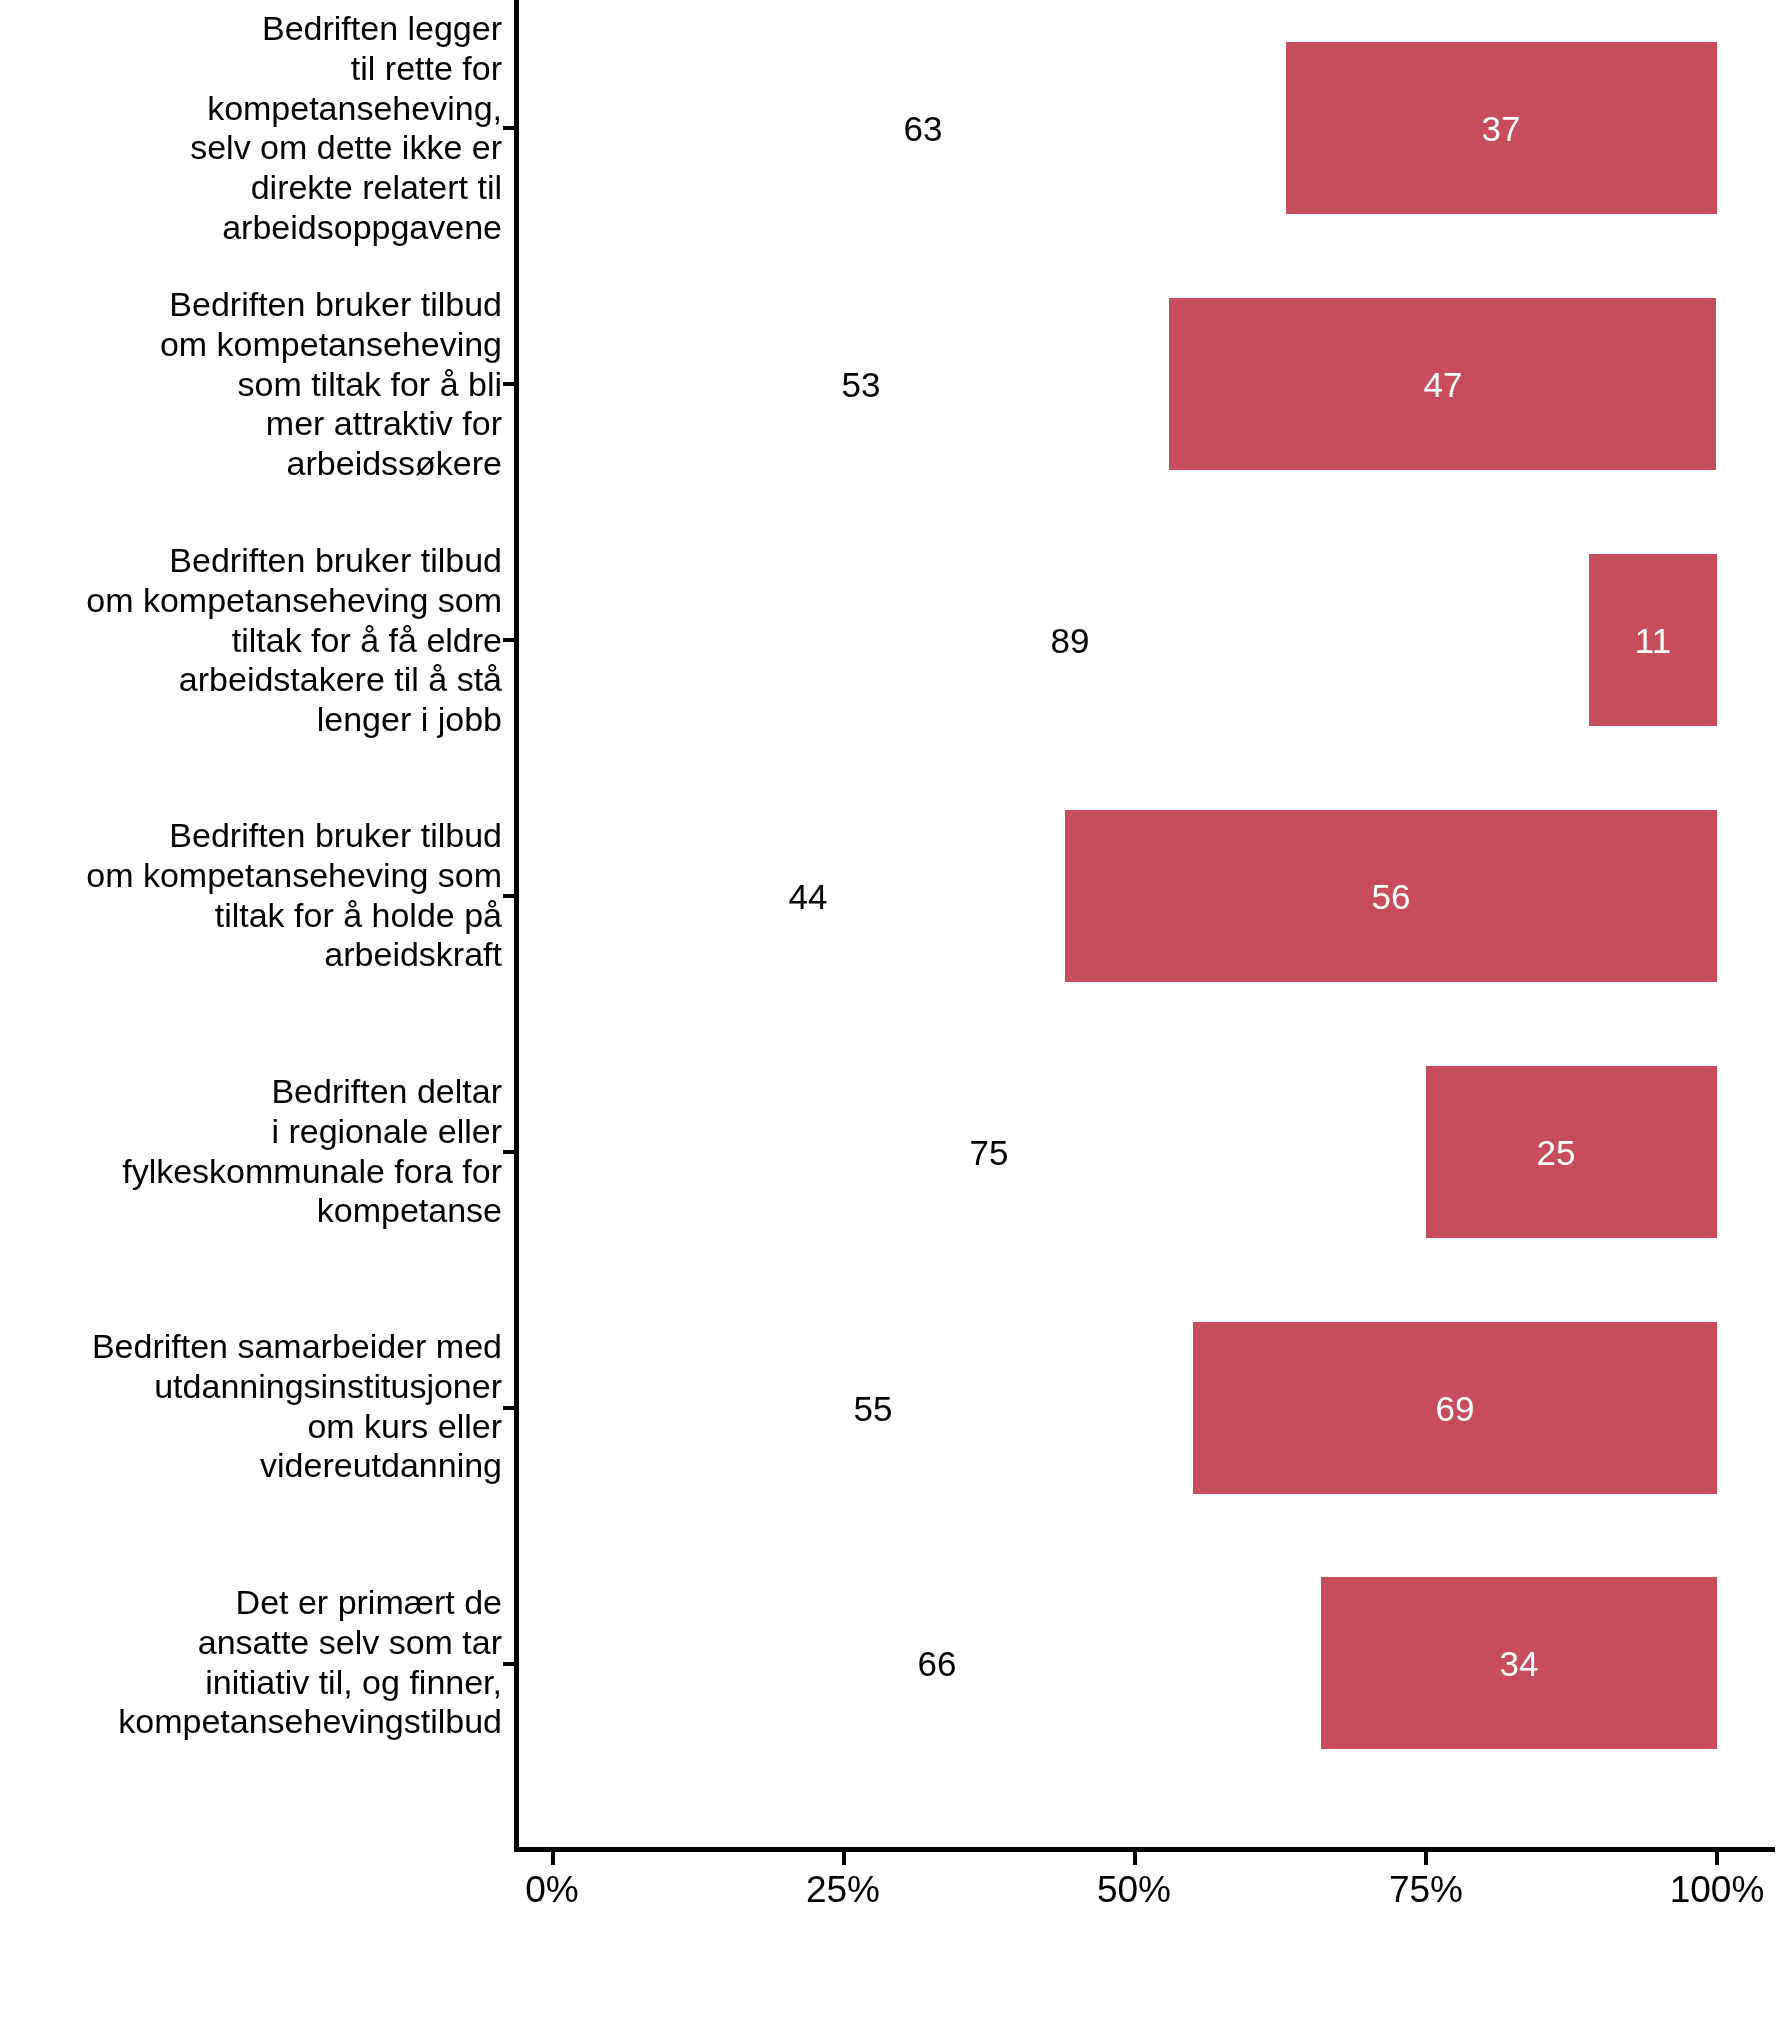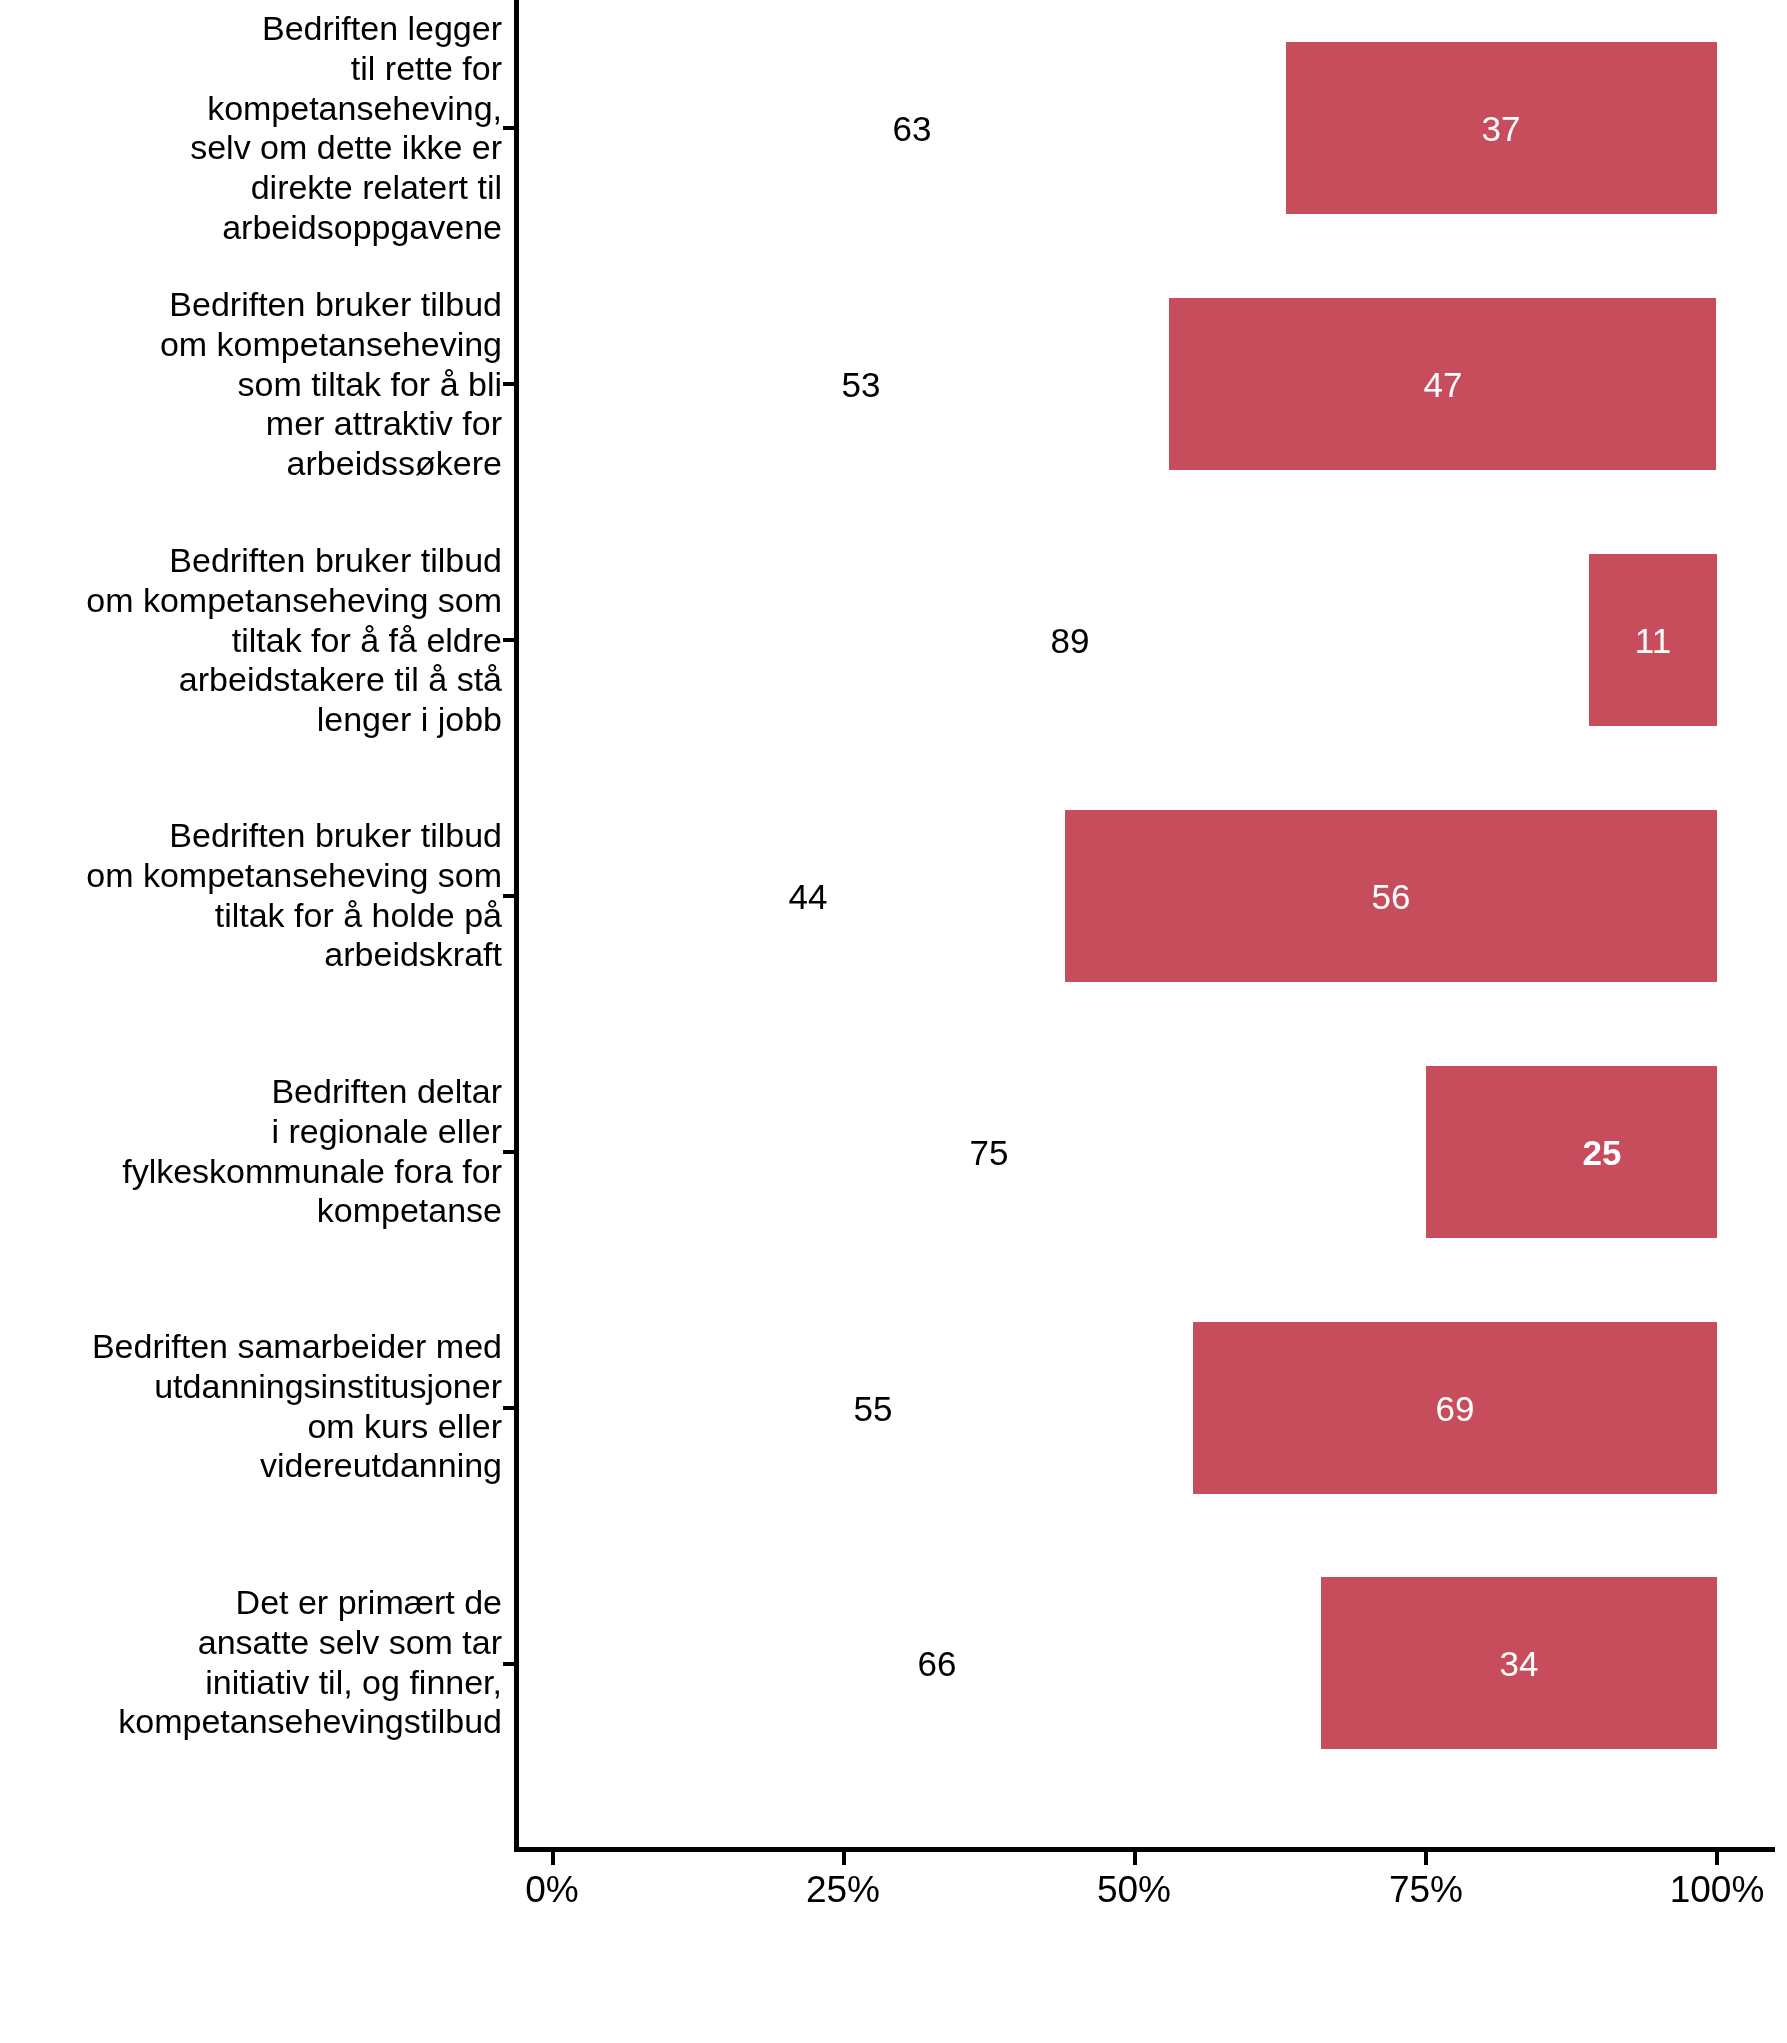--- a/index.html
+++ b/index.html
@@ -184,21 +184,21 @@
     </div>
 
   <div id="panel">
     <div id="axis-line-y"></div>
     <div id="axis-line-x"></div>
     <div id="rows">
         <div class="row" style="top: 42px; height: 172px;">
           <div class="bar" style="left: 38px; width: 734px; background: rgb(255, 255, 255);"></div>
           <div class="bar" style="left: 772px; width: 431px; background: rgb(199, 76, 92);"></div>
           <div class="bar-label" style="left: 987px; transform: translate(-50%, -50%);">37</div>
-          <div class="left-label" style="left: 398px;">63</div>
+          <div class="left-label" style="left: 409px;">63</div>
         </div>
         <div class="ytick" style="top: 126px;"></div>
         <div class="row" style="top: 298px; height: 172px;">
           <div class="bar" style="left: 38px; width: 617px; background: rgb(255, 255, 255);"></div>
           <div class="bar" style="left: 655px; width: 547px; background: rgb(199, 76, 92);"></div>
           <div class="bar-label" style="left: 929px; transform: translate(-50%, -50%);">47</div>
           <div class="left-label" style="left: 347px;">53</div>
         </div>
         <div class="ytick" style="top: 382px;"></div>
         <div class="row" style="top: 554px; height: 172px;">
@@ -211,21 +211,21 @@
         <div class="row" style="top: 810px; height: 172px;">
           <div class="bar" style="left: 38px; width: 512px; background: rgb(255, 255, 255);"></div>
           <div class="bar" style="left: 551px; width: 652px; background: rgb(199, 76, 92);"></div>
           <div class="bar-label" style="left: 877px; transform: translate(-50%, -50%);">56</div>
           <div class="left-label" style="left: 294px;">44</div>
         </div>
         <div class="ytick" style="top: 894px;"></div>
         <div class="row" style="top: 1066px; height: 172px;">
           <div class="bar" style="left: 38px; width: 873px; background: rgb(255, 255, 255);"></div>
           <div class="bar" style="left: 912px; width: 291px; background: rgb(199, 76, 92);"></div>
-          <div class="bar-label" style="left: 1088px; transform: translate(-50%, -50%); font-weight: bold;">25</div>
+          <div class="bar-label" style="left: 1042px; transform: translate(-50%, -50%);">25</div>
           <div class="left-label" style="left: 475px; text-align: right;">75</div>
         </div>
         <div class="ytick" style="top: 1150px;"></div>
         <div class="row" style="top: 1322px; height: 172px;">
           <div class="bar" style="left: 38px; width: 640px; background: rgb(255, 255, 255);"></div>
           <div class="bar" style="left: 679px; width: 524px; background: rgb(199, 76, 92);"></div>
           <div class="bar-label" style="left: 941px; transform: translate(-50%, -50%);">69</div>
           <div class="left-label" style="left: 359px;">55</div>
         </div>
         <div class="ytick" style="top: 1406px;"></div>

